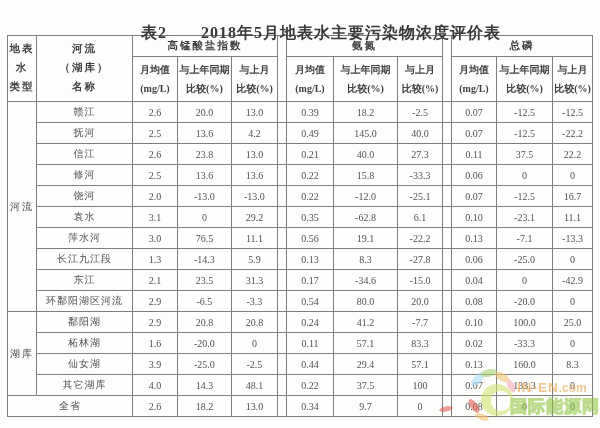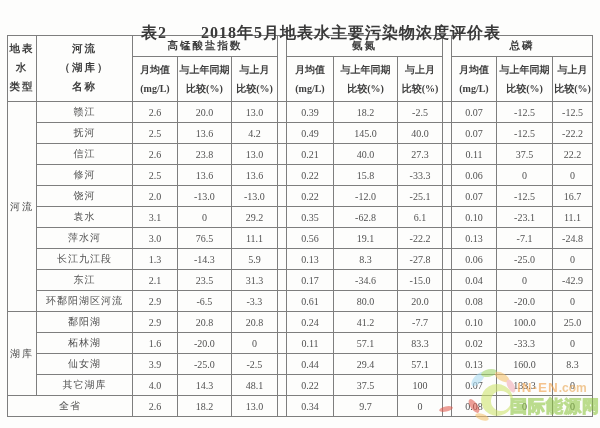--- a/index.html
+++ b/index.html
@@ -221,21 +221,21 @@
         <td>3.0</td>
         <td>76.5</td>
         <td>11.1</td>
         <td class="sep"></td>
         <td>0.56</td>
         <td>19.1</td>
         <td>-22.2</td>
         <td class="sep"></td>
         <td>0.13</td>
         <td>-7.1</td>
-        <td>-24.8</td>
+        <td>-13.3</td>
       </tr>
       <tr>
         <td class="name-cell">长江九江段</td>
         <td>1.3</td>
         <td>-14.3</td>
         <td>5.9</td>
         <td class="sep"></td>
         <td>0.13</td>
         <td>8.3</td>
         <td>-27.8</td>
@@ -257,21 +257,21 @@
         <td>0.04</td>
         <td>0</td>
         <td>-42.9</td>
       </tr>
       <tr>
         <td class="name-cell">环鄱阳湖区河流</td>
         <td>2.9</td>
         <td>-6.5</td>
         <td>-3.3</td>
         <td class="sep"></td>
-        <td>0.61</td>
+        <td>0.54</td>
         <td>80.0</td>
         <td>20.0</td>
         <td class="sep"></td>
         <td>0.08</td>
         <td>-20.0</td>
         <td>0</td>
       </tr>
       <tr>
         <td rowspan="4" class="group-cell">湖库</td>
         <td class="name-cell">鄱阳湖</td>

